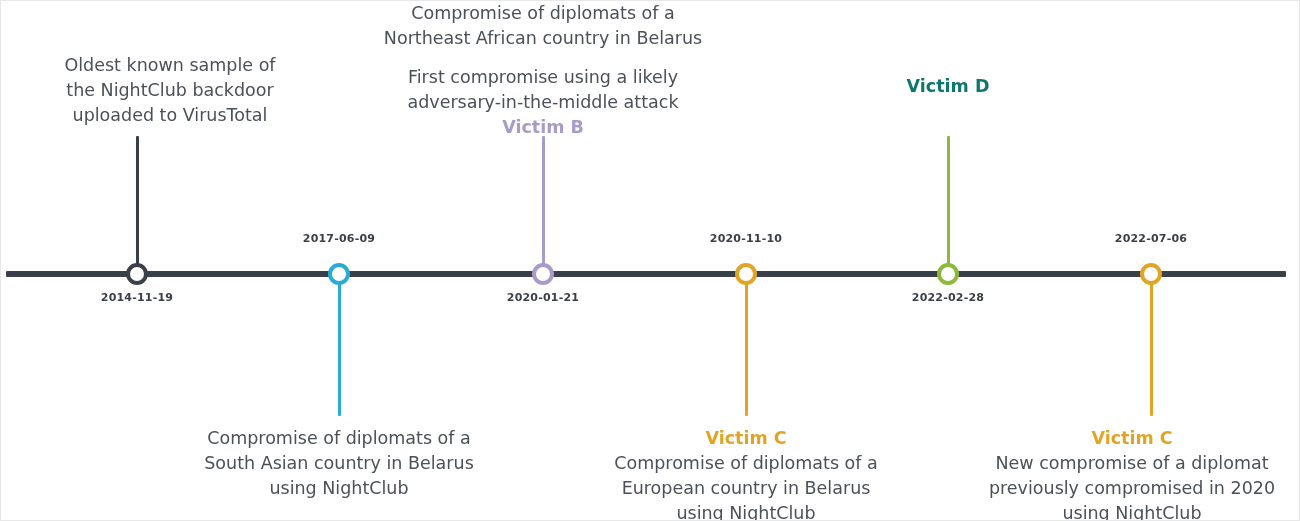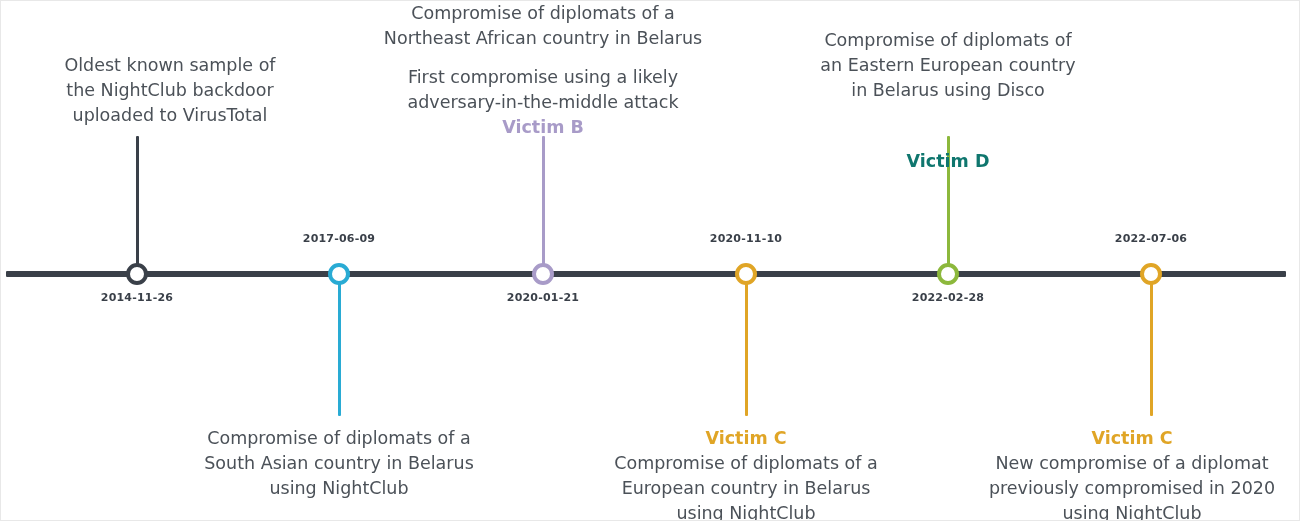--- a/index.html
+++ b/index.html
@@ -94,21 +94,21 @@
     </div>
   <div id="markers">
       <div class="marker" style="border-color: rgb(58, 64, 73); left: 125px; top: 262px;"></div>
       <div class="marker" style="border-color: rgb(41, 171, 212); left: 327px; top: 262px;"></div>
       <div class="marker" style="border-color: rgb(168, 155, 200); left: 531px; top: 262px;"></div>
       <div class="marker" style="border-color: rgb(224, 165, 38); left: 734px; top: 262px;"></div>
       <div class="marker" style="border-color: rgb(140, 184, 60); left: 936px; top: 262px;"></div>
       <div class="marker" style="border-color: rgb(224, 165, 38); left: 1139px; top: 262px;"></div>
     </div>
   <div id="dates">
-      <div class="date-label" style="left: 36px; width: 200px; top: 290px;">2014-11-26</div>
+      <div class="date-label" style="left: 36px; width: 200px; top: 290px;">2014-11-19</div>
       <div class="date-label" style="left: 238px; width: 200px; top: 231px;">2017-06-09</div>
       <div class="date-label" style="left: 442px; width: 200px; top: 290px;">2020-01-21</div>
       <div class="date-label" style="left: 645px; width: 200px; top: 231px;">2020-11-10</div>
       <div class="date-label" style="left: 847px; width: 200px; top: 290px;">2022-02-28</div>
       <div class="date-label" style="left: 1050px; width: 200px; top: 231px;">2022-07-06</div>
     </div>
   <div id="annotations">
       <div class="annotation" style="left: 4px; width: 330px; top: 52px;">
         <span class="para">Oldest known sample of<br>the NightClub backdoor<br>uploaded to VirusTotal</span>
       </div>
@@ -118,21 +118,20 @@
       <div class="annotation" style="left: 377px; width: 330px; top: 0px;">
         <span class="para">Compromise of diplomats of a<br>Northeast African country in Belarus</span>
         <span class="para">First compromise using a likely<br>adversary-in-the-middle attack</span>
         <span class="victim" style="color: rgb(168, 155, 200);">Victim B</span>
       </div>
       <div class="annotation" style="left: 580px; width: 330px; top: 425px;">
         <span class="victim" style="color: rgb(224, 165, 38);">Victim C</span>
         <span class="para">Compromise of diplomats of a<br>European country in Belarus<br>using NightClub</span>
       </div>
       <div class="annotation" style="left: 782px; width: 330px; top: 27px;">
-        <span class="para">Compromise of diplomats of<br>an Eastern European country<br>in Belarus using Disco</span>
         <span class="victim" style="color: #0f766e; margin-top: 46px;">Victim D</span>
       </div>
       <div class="annotation" style="left: 966px; width: 330px; top: 425px;">
         <span class="victim" style="color: rgb(224, 165, 38);">Victim C</span>
         <span class="para">New compromise of a diplomat<br>previously compromised in 2020<br>using NightClub</span>
       </div>
     </div>
 
 </div>
 

